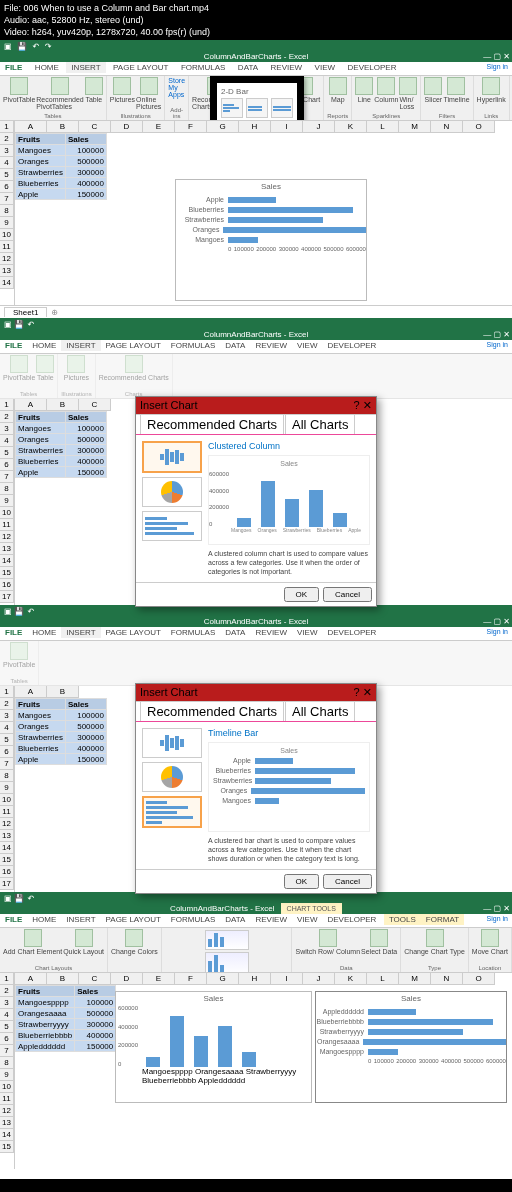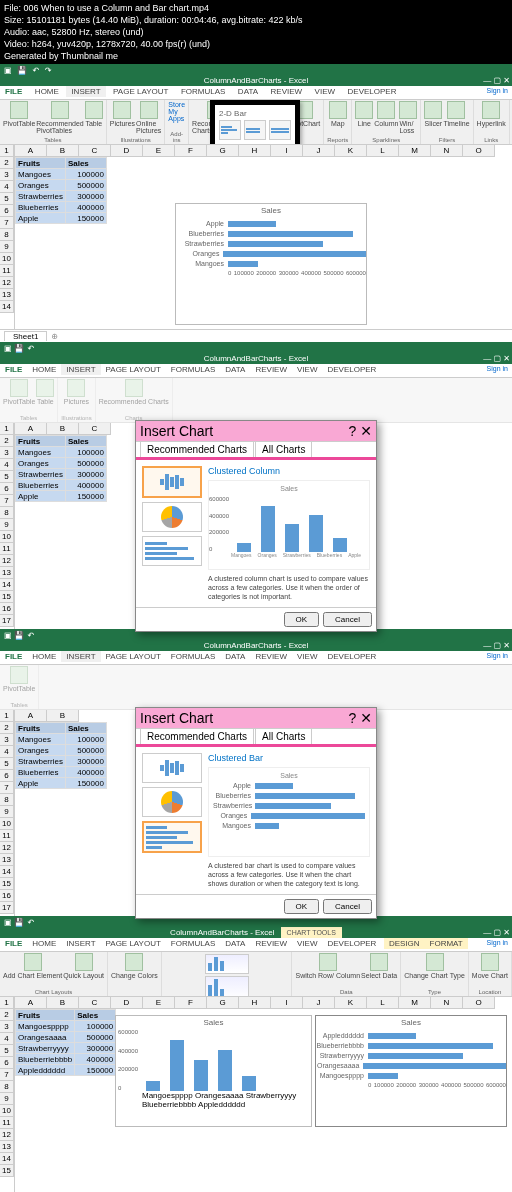--- a/index.html
+++ b/index.html
@@ -15,21 +15,21 @@
 .ribbon-tabs span.active{background:#f0f0f0}
 .ribbon-tabs span.green{color:#217346;font-weight:bold}
 .ribbon-tabs .signin{float:right;color:#06c;font-size:7px;padding:1px 4px}
 .ribbon{background:#f0f0f0;height:44px;display:flex;border-bottom:1px solid #ccc;position:relative;overflow:hidden}
 .rgrp{border-right:1px solid #ddd;padding:1px 3px;display:flex;flex-direction:column;justify-content:space-between;align-items:center}
 .rgrp .lbl{font-size:6px;color:#666;text-align:center}
 .bigbtn{display:flex;flex-direction:column;align-items:center;font-size:7px;color:#444;gap:1px}
 .bigbtn .ico{width:16px;height:16px;background:#d4e8d4;border:1px solid #a0c0a0}
 .smallbtns{display:flex;gap:1px}
 .smbtn{width:12px;height:12px;background:#ddeedd;border:1px solid #bbb}
-.dropdown-gallery{position:absolute;background:#fff;border:5px solid #000000;box-shadow:2px 2px 4px rgba(0,0,0,.3);z-index:10;padding:4px;font-size:8px}
+.dropdown-gallery{position:absolute;background:#fff;border:7px solid #000000;box-shadow:2px 2px 4px rgba(0,0,0,.3);z-index:10;padding:4px;font-size:8px}
 .gallery-row{display:flex;gap:3px;margin:2px 0}
 .gthumb{width:20px;height:16px;border:1px solid #ccc;background:#f5f5f5;display:flex;align-items:flex-end;gap:1px;padding:1px}
 .gthumb.bar{flex-direction:column;align-items:stretch;justify-content:center}
 .gthumb .b{background:#5b9bd5;width:3px}
 .gthumb.bar .b{height:2px;width:auto}
 .sheet-area{display:flex;background:#fff}
 .rowhdrs{border-right:1px solid #ccc}
 .rowhdrs div,.colhdrs div{background:#f0f0f0;border:1px solid #ccc;border-top:none;border-left:none;font-size:8px;text-align:center;box-sizing:border-box}
 .rowhdrs div{width:14px;height:12px;line-height:12px}
 .colhdrs{display:flex}
@@ -44,22 +44,22 @@
 .chart-obj{border:1px solid #bbb;background:#fff;position:absolute;font-size:8px}
 .chart-title{text-align:center;color:#666;padding:2px}
 .hbar-row{display:flex;align-items:center;margin:3px 0}
 .hbar-lbl{width:48px;text-align:right;padding-right:4px;color:#666;font-size:7px}
 .hbar{height:6px;background:#5b9bd5}
 .haxis{display:flex;margin-left:52px;font-size:6px;color:#666;justify-content:space-between}
 .col-chart{display:flex;align-items:flex-end;height:70px;gap:10px;padding:0 8px;position:relative}
 .col-chart .cbar{width:14px;background:#5b9bd5}
 .yaxis{position:absolute;left:-20px;top:0;bottom:0;display:flex;flex-direction:column-reverse;justify-content:space-between;font-size:6px;color:#666}
 .dialog{position:absolute;background:#fff;border:1px solid #888;box-shadow:3px 3px 8px rgba(0,0,0,.4);z-index:20}
-.dlg-title{background:#f9a8d4;padding:2px 4px;font-size:14px;border-bottom:1px solid #ccc;display:flex;justify-content:space-between}
-.dlg-tabs{border-bottom:3px solid #ec4899;padding:2px 4px;font-size:10px}
+.dlg-title{background:#b91c1c;padding:2px 4px;font-size:11px;border-bottom:1px solid #ccc;display:flex;justify-content:space-between}
+.dlg-tabs{border-bottom:1px solid #ec4899;padding:2px 4px;font-size:13px}
 .dlg-tabs span{padding:2px 6px;border:1px solid #ccc;border-bottom:none;background:#fff;margin-right:1px}
 .dlg-body{display:flex;padding:6px;gap:6px}
 .thumbs{width:60px}
 .thumb{border:1px solid #ccc;margin-bottom:4px;padding:2px;height:24px;display:flex;align-items:center;justify-content:center;gap:1px}
 .thumb.active{border:2px solid #f7a24a;background:#fff8ee}
 .thumb .tb{background:#5b9bd5;width:4px}
 .pie-thumb{width:22px;height:22px;border-radius:50%;background:conic-gradient(#5b9bd5 0 30%,#ed7d31 30% 50%,#a5a5a5 50% 70%,#ffc000 70% 100%)}
 .preview{flex:1;border:0}
 .preview-title{color:#0072c6;font-size:9px;margin-bottom:4px}
 .preview-chart{border:1px solid #eee;padding:4px;height:80px;position:relative}
@@ -74,24 +74,22 @@
 .styles-gallery{display:flex;gap:2px;align-items:center;flex:1;padding:2px}
 .style-thumb{width:38px;height:28px;border:1px solid #ccc;background:linear-gradient(#eef,#fff);display:flex;align-items:flex-end;gap:2px;padding:2px}
 .style-thumb .sb{width:4px;background:#5b9bd5}
 .watermark{position:fixed;color:#e8d060;font-size:16px;opacity:.6;z-index:5;font-style:italic}
 </style>
 </head>
 <body>
 
 <div class="vid-info">
   <div>File: 006 When to use a Column and Bar chart.mp4</div>
-  <div>Size: 15101181 bytes (14.40 MiB), duration: 00:04:46, avg.bitrate: 422 kb/s</div>
   <div>Audio: aac, 52800 Hz, stereo (und)</div>
   <div>Video: h264, yuv420p, 1278x720, 40.00 fps(r) (und)</div>
-  <div>Generated by Thumbnail me</div>
 </div>
 
 <div class="excel" style="height:278px">
   <div class="qat">
     <span>▣</span>
     <span>💾</span>
     <span>↶</span>
     <span>↷</span>
   </div>
   <div class="titlebar">
@@ -614,21 +612,21 @@
           </div>
         <div class="thumb active" style="flex-direction:column;align-items:stretch;gap:2px">
             <div class="tb" style="height:3px;width:40%"></div>
             <div class="tb" style="height:3px;width:80%"></div>
             <div class="tb" style="height:3px;width:60%"></div>
             <div class="tb" style="height:3px;width:90%"></div>
             <div class="tb" style="height:3px;width:30%"></div>
           </div>
       </div>
       <div class="preview">
-        <div class="preview-title">Clustered Bar</div>
+        <div class="preview-title">Timeline Bar</div>
         <div class="preview-chart">
           <div style="text-align:center;font-size:7px;color:#888">Sales</div>
           <div class="hbar-row">
               <span class="hbar-lbl" style="width:38px">Apple</span>
               <div class="hbar" style="width:25%"></div>
             </div>
           <div class="hbar-row">
               <span class="hbar-lbl" style="width:38px">Blueberries</span>
               <div class="hbar" style="width:66%"></div>
             </div>
@@ -663,21 +661,21 @@
         <span>+ 100%</span>
       </div>
     </div>
 </div>
 
 <div class="excel" style="height:287px">
   <div class="qat"><span>▣</span><span>💾</span><span>↶</span></div>
   <div class="titlebar"><span>ColumnAndBarCharts - Excel</span><span class="chart-tools">CHART TOOLS</span><span class="winctrl">— ▢ ✕</span></div>
   <div class="ribbon-tabs">
     <span class="green">FILE</span><span>HOME</span><span>INSERT</span><span>PAGE LAYOUT</span><span>FORMULAS</span><span>DATA</span><span>REVIEW</span><span>VIEW</span><span>DEVELOPER</span>
-    <span class="active" style="background:#fff3c4">DESIGN</span><span style="background:#fff3c4">FORMAT</span>
+    <span class="active" style="background:#fff3c4">TOOLS</span><span style="background:#fff3c4">FORMAT</span>
     <span class="signin">Sign in</span>
   </div>
   <div class="ribbon">
     <div class="rgrp">
         <div class="smallbtns">
           <div class="bigbtn">
             <div class="ico"></div>
             <span>Add Chart
 Element</span>
           </div>

